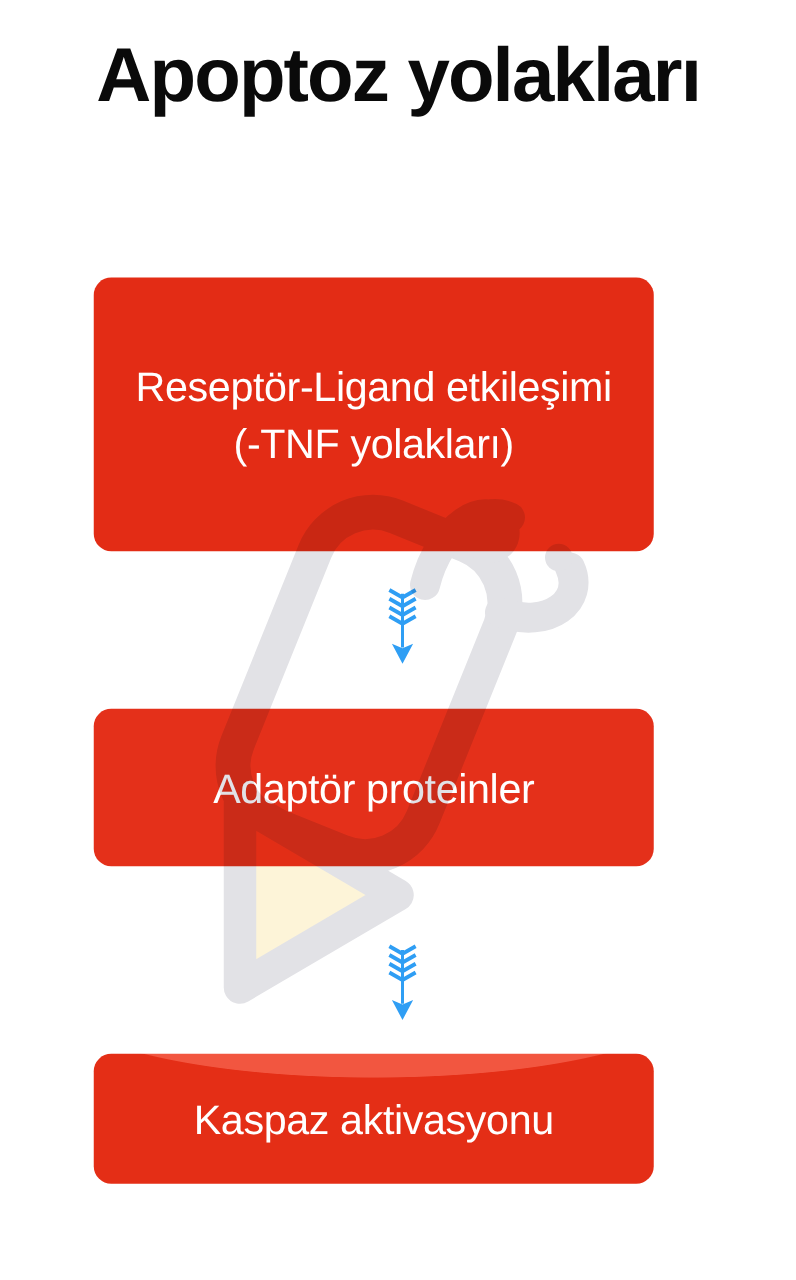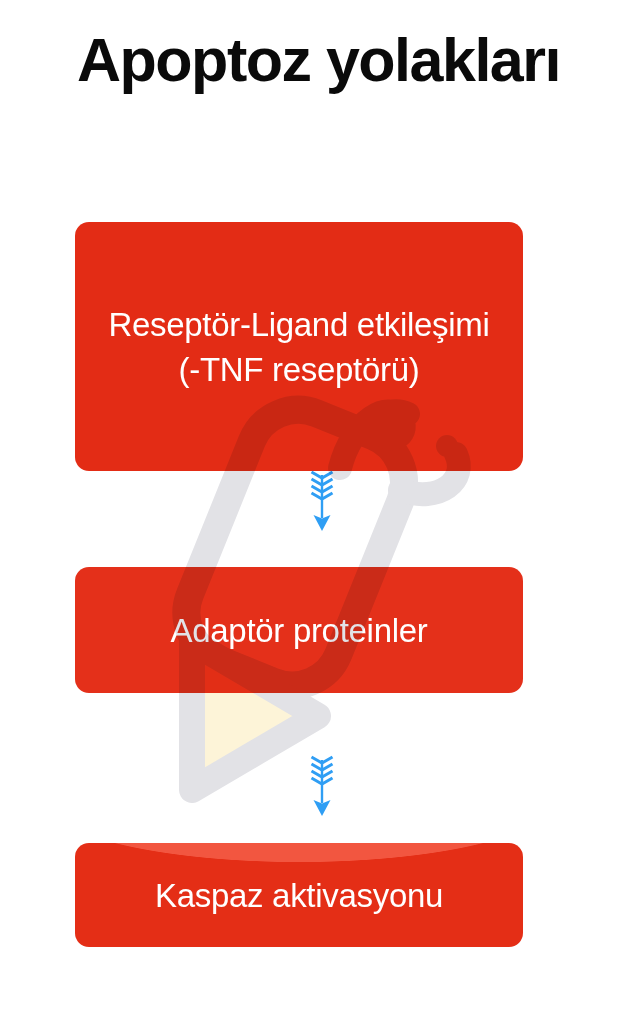--- a/index.html
+++ b/index.html
@@ -12,21 +12,21 @@
     color:#0a0a0a;font-weight:bold;font-size:61px;line-height:81px;letter-spacing:-1.5px;
   }
   .title div{white-space:nowrap;}
   .flow-box{
     position:absolute;left:75px;width:448px;border-radius:14px;
     display:flex;flex-direction:column;justify-content:center;align-items:center;
     color:#ffffff;text-align:center;font-size:33px;line-height:45px;font-weight:500;
     letter-spacing:-0.3px;
   }
   .box-1{
-    top:222px;height:249px;
+    top:222px;height:219px;
     background:radial-gradient(ellipse 150% 115% at 68% 178%, #f1503a 0 55%, #e32c15 55.6%);
   }
   .box-2{
     top:567px;height:126px;
     background:radial-gradient(ellipse 160% 125% at 60% 205%, #ef482e 0 58%, #e4301a 58.6%);
   }
   .box-3{
     top:843px;height:104px;
     background:radial-gradient(ellipse 95% 100% at 50% -42%, #f25640 0 60%, #e42e16 60.6%);
   }
@@ -42,21 +42,21 @@
 <body>
 
 <div class="slide">
 
   <div class="title">
     <div>Apoptoz yolakları</div>
   </div>
 
   <div class="flow-box box-1">
     <div>Reseptör-Ligand etkileşimi</div>
-    <div>(-TNF reseptörü)</div>
+    <div>(-TNF yolakları)</div>
   </div>
 
   <svg class="flow-arrow arrow-1" viewBox="0 0 26 62" xmlns="http://www.w3.org/2000/svg">
     <g stroke="#2f9ef4" fill="none" stroke-width="3">
       <path d="M2.5 2 L13 8 L23.5 2"></path>
       <path d="M2.5 9 L13 15 L23.5 9"></path>
       <path d="M2.5 16 L13 22 L23.5 16"></path>
       <path d="M2.5 23 L13 29 L23.5 23"></path>
       <line x1="13" y1="5" x2="13" y2="48" stroke-width="2.4"></line>
     </g>

